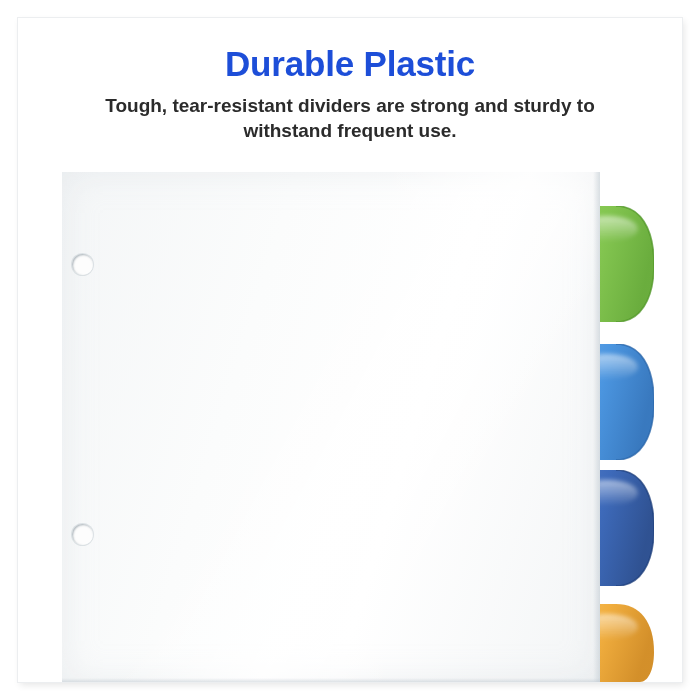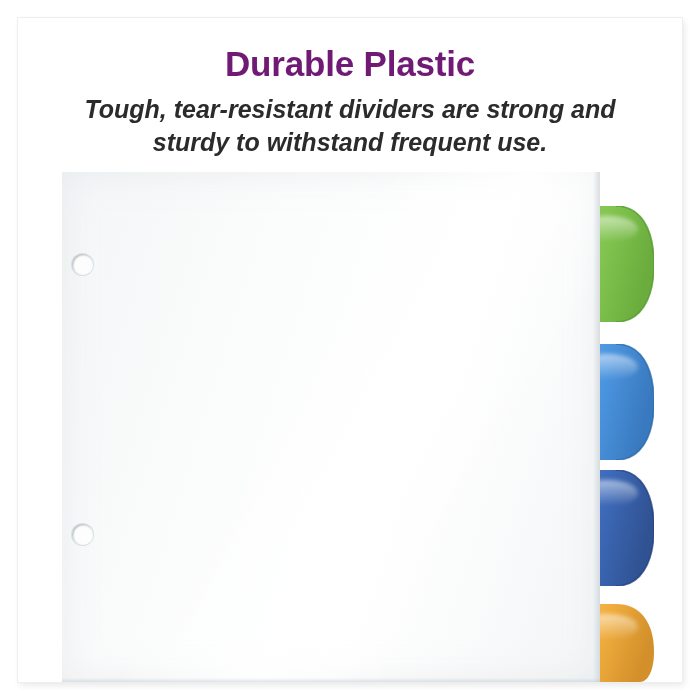--- a/index.html
+++ b/index.html
@@ -38,32 +38,31 @@
     position: absolute;
     left: 0;
     top: 44px;
     width: 700px;
     text-align: center;
     z-index: 6;
   }
   #headline-title {
     font-size: 35px;
     font-weight: bold;
-    color: #701a75;
+    color: #1d4ed8;
     letter-spacing: -0.2px;
     line-height: 1.12;
   }
   #headline-subtitle {
     margin-top: 10px;
-    font-size: 25px;
+    font-size: 19px;
     font-weight: bold;
     color: #2b2b2b;
     line-height: 1.33;
     padding: 0 60px;
-    font-style: italic;
   }
 
   
   #divider-sheet {
     position: absolute;
     left: 62px;
     top: 172px;
     width: 538px;
     height: 510px;
     background: linear-gradient(107deg, #f4f6f7 0%, #fbfcfc 34%, #ffffff 62%, #f3f5f6 100%);

